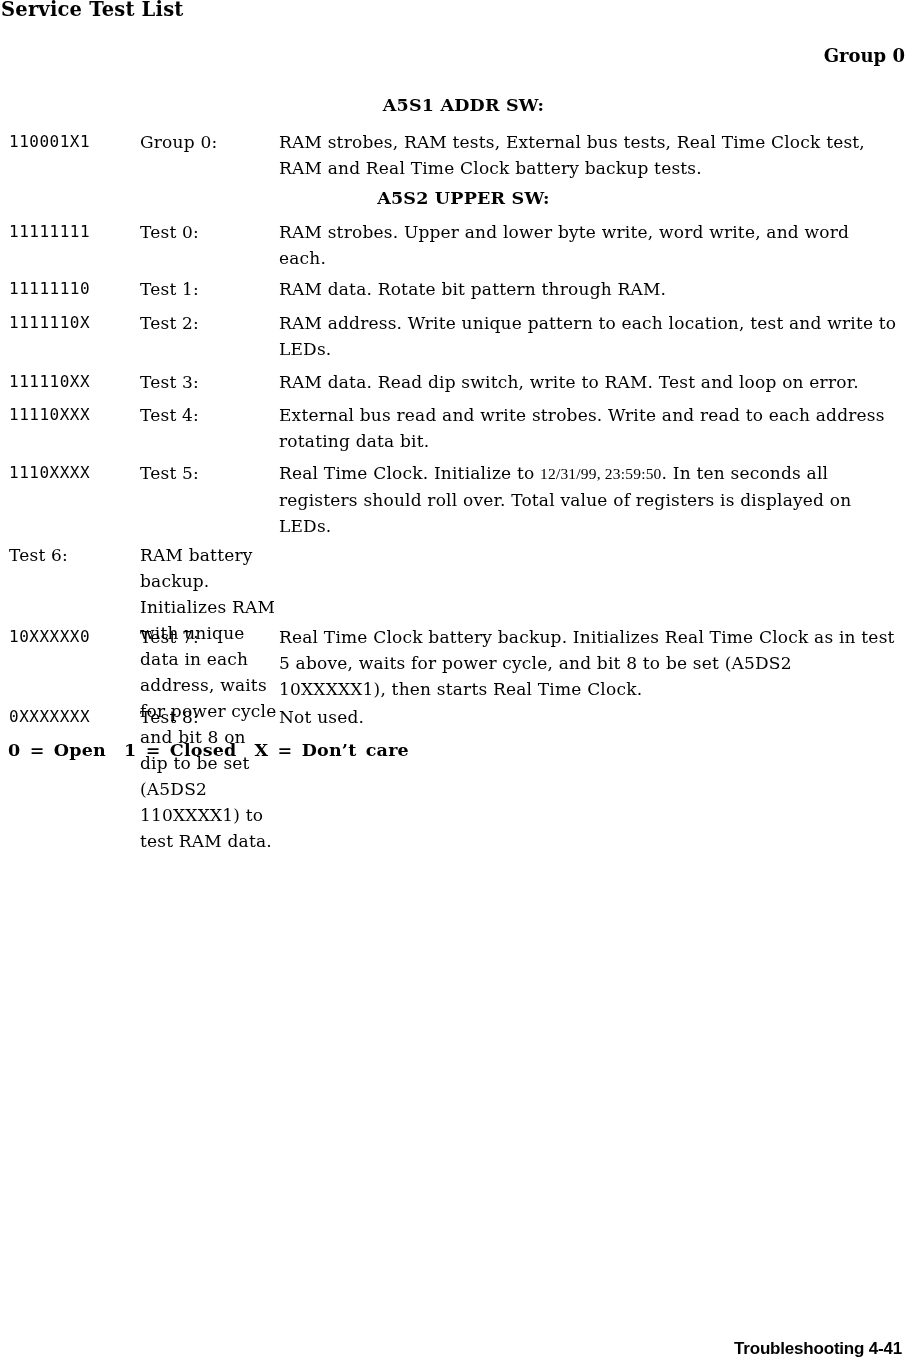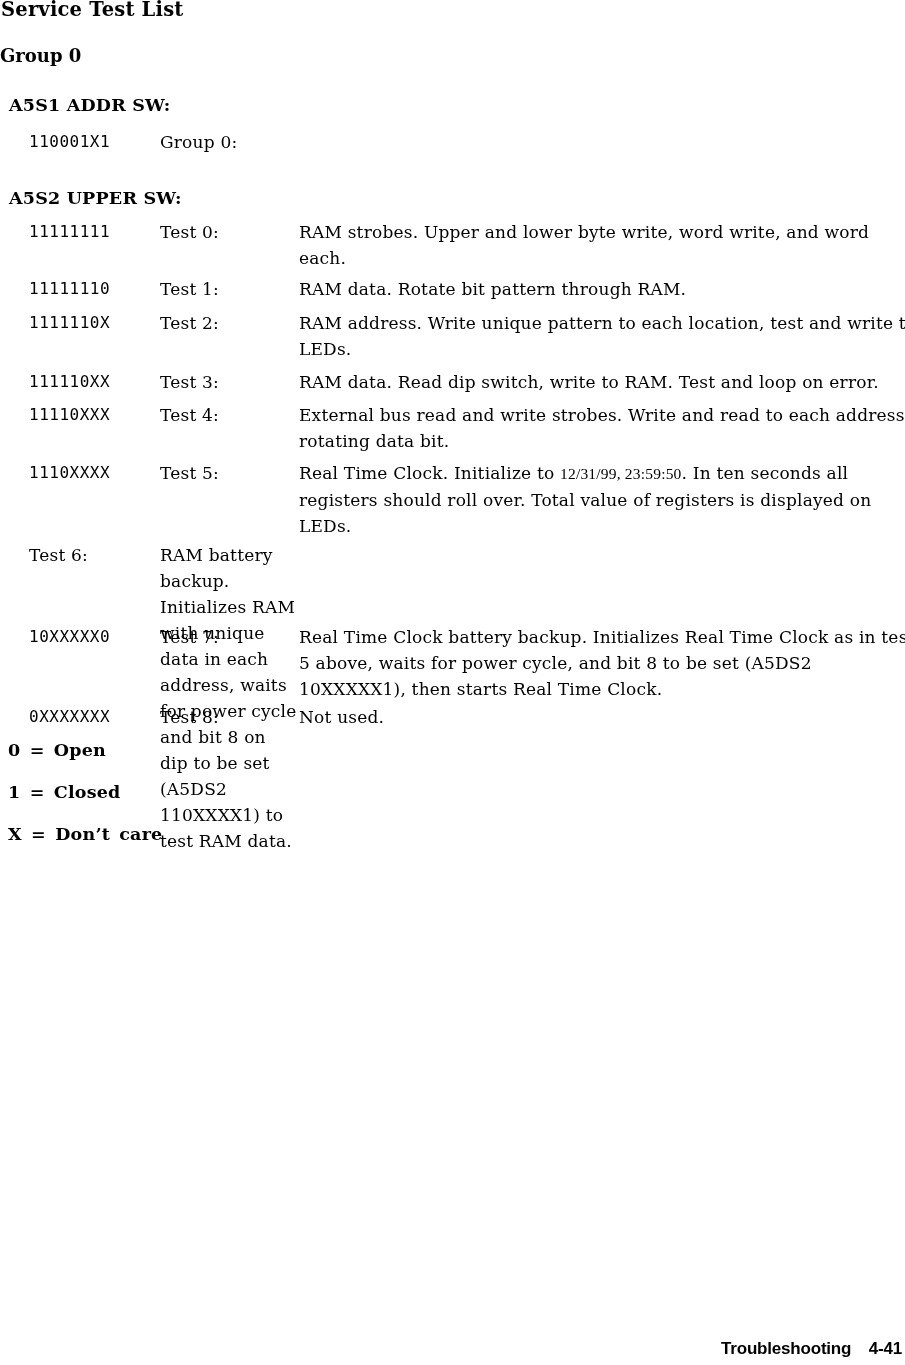--- a/index.html
+++ b/index.html
@@ -12,37 +12,37 @@
   }
   .block { position: absolute; left: 0; right: 0; }
   .page-title {
     font-weight: bold;
     font-size: 19.5px;
     line-height: 24px;
     padding-left: 1px;
     letter-spacing: 0.2px;
   }
   .group-heading {
-    text-align: left;
+    text-align: right;
     font-weight: bold;
     font-size: 18px;
     line-height: 24px;
   }
   .section-heading {
     font-weight: bold;
     font-size: 17.5px;
     line-height: 24px;
-    padding-left: 9px;
+    padding-left: 22px;
     letter-spacing: 0.2px;
+    text-align: center;
   }
   .row {
     display: grid;
     grid-template-columns: 131px 139px 620px;
     padding-left: 9px;
-    margin-left: 20px;
   }
   .code {
     font-family: "DejaVu Sans Mono", "Liberation Mono", monospace;
     font-size: 16px;
     line-height: 26px;
     letter-spacing: 0.5px;
   }
   .label {
     font-size: 17px;
     line-height: 26px;
@@ -59,46 +59,46 @@
   }
   .legend {
     font-weight: bold;
     font-size: 17.5px;
     line-height: 24px;
     padding-left: 8px;
     display: flex;
     gap: 18px;
     word-spacing: 3px;
     letter-spacing: 0.2px;
-    flex-direction: column;
   }
   .page-footer {
     position: absolute;
     top: 1339px;
     right: 3px;
     font-family: "Liberation Sans", sans-serif;
     font-weight: bold;
     font-size: 17px;
     line-height: 20px;
     letter-spacing: -0.2px;
   }
-  .page-footer .pgnum { margin-left: 13px; }
+  .page-footer .pgnum { }
 </style>
 </head>
 <body>
 
 <div class="block page-title" style="top:-2px">Service Test List</div>
 
 <div class="block group-heading" style="top:44px">Group 0</div>
 
 <div class="block section-heading" style="top:93px">A5S1 ADDR SW:</div>
 
 <div class="block row" style="top:129px">
   <span class="code">110001X1</span>
   <span class="label">Group 0:</span>
+  <span class="desc">RAM strobes, RAM tests, External bus tests, Real Time Clock test, RAM and Real Time Clock battery backup tests.</span>
 </div>
 
 <div class="block section-heading" style="top:186px">A5S2 UPPER SW:</div>
 
 <div class="block row" style="top:219px">
   <span class="code">11111111</span>
   <span class="label">Test 0:</span>
   <span class="desc">RAM strobes. Upper and lower byte write, word write, and word each.</span>
 </div>
 

